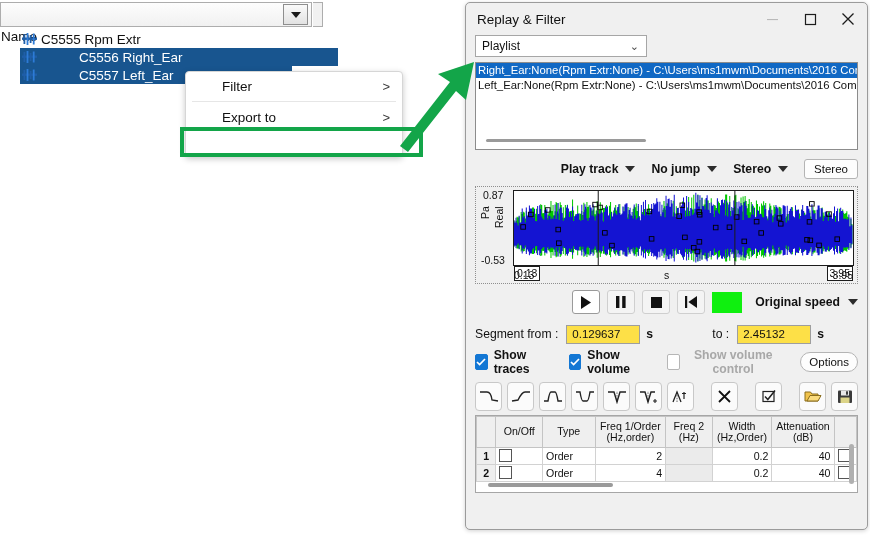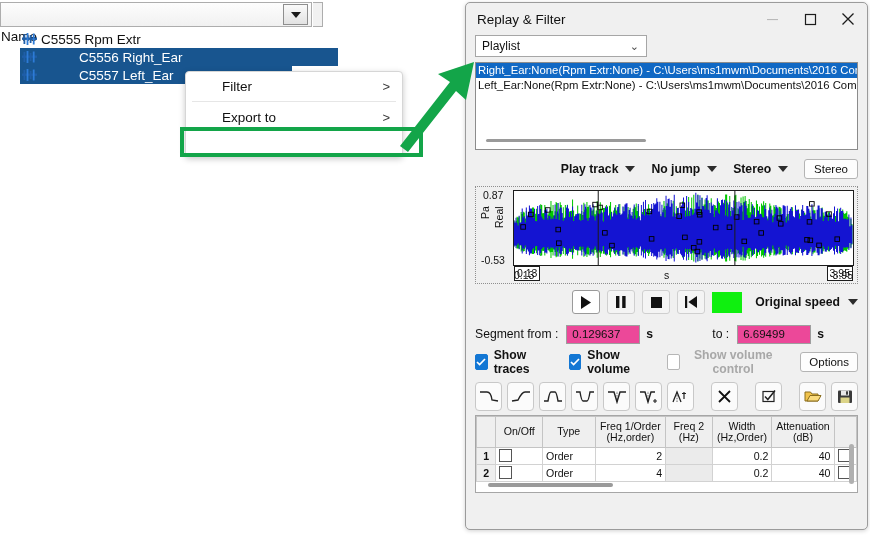--- a/index.html
+++ b/index.html
@@ -192,41 +192,41 @@
   .led { width: 30px; height: 21px; background: #0ff00f; }
   .speed { display: flex; align-items: center; gap: 8px; font-size: 12.2px; font-weight: bold; color: #111; margin-left: 6px; }
 
   
   .segrow {
     height: 26px; display: flex; align-items: center; margin-top: 4px;
     font-size: 12.2px; color: #111;
   }
   .segrow .lab { margin-right: 8px; }
   .numfield {
-    width: 74px; height: 19px; background: #ec4899;
+    width: 74px; height: 19px; background: #fde047;
     border: 1px solid #9e9e9e; box-sizing: border-box;
     font-size: 11.5px; color: #111; display: flex; align-items: center;
     padding-left: 5px;
   }
   .unit { margin-left: 6px; font-weight: bold; }
 
   
   .cbrow { height: 26px; display: flex; align-items: center; margin-top: 2px; font-size: 12.2px; }
   .cb {
     width: 14px; height: 14px; border-radius: 2px; margin-right: 6px;
     display: flex; align-items: center; justify-content: center;
     background: #1377d4; border: 1px solid #1377d4;
   }
   .cb.off { background: #ffffff; border: 1px solid #b6b6b6; }
   .cb svg { display:block; }
   .cb-label { color: #111; font-weight: bold; margin-right: 20px; }
   .cb-label.dim { color: #a8a8a8; text-align: center; }
   .btn-options {
     margin-left: auto; font-size: 11.5px; color: #111; background: #fdfdfd;
-    border: 1px solid #b4b4b4; border-radius: 3px; padding: 3px 8px;
+    border: 1px solid #b4b4b4; border-radius: 10px; padding: 3px 8px;
   }
 
   
   .ftoolbar { display: flex; align-items: center; gap: 5px; margin-top: 5px; height: 32px; }
   .fbtn {
     width: 29px; height: 27px; background: #fbfbfb;
     border: 1px solid #c8c8c8; border-radius: 4px;
     display: flex; align-items: center; justify-content: center;
   }
   .fgap { width: 8px; }
@@ -469,21 +469,21 @@
           <span class="tri"></span>
         </span>
       </div>
 
       <div class="segrow">
         <span class="lab">Segment from :</span>
         <span class="numfield">0.129637</span>
         <span class="unit">s</span>
         <span style="flex:1"></span>
         <span class="lab">to :</span>
-        <span class="numfield">6.69499</span>
+        <span class="numfield">2.45132</span>
         <span class="unit">s</span>
         <span style="width:34px"></span>
       </div>
 
       <div class="cbrow">
         <span class="cb">
           <svg width="10" height="8" viewBox="0 0 10 8">
               <path d="M1 4 L3.6 6.6 L9 1" stroke="#fff" stroke-width="1.7" fill="none"></path>
             </svg>
         </span>

